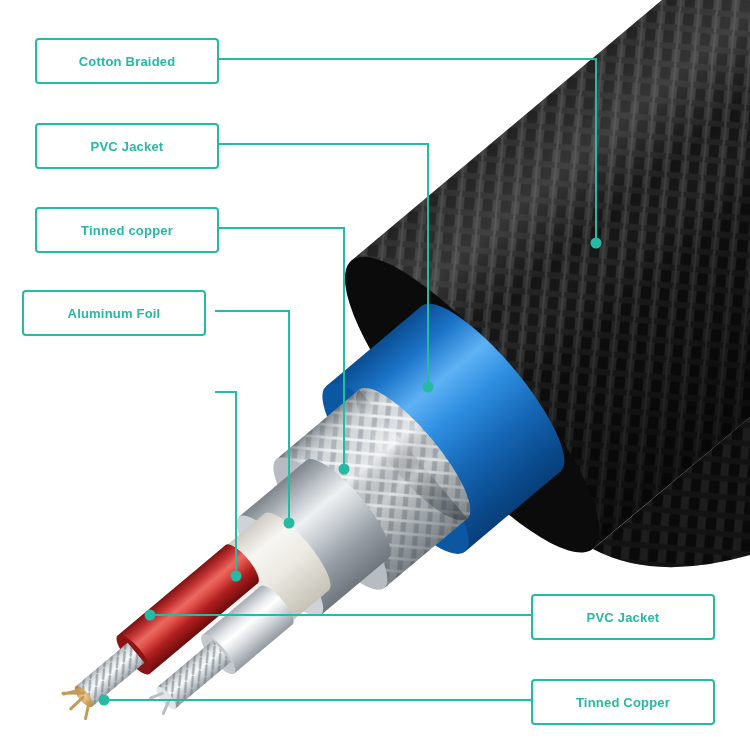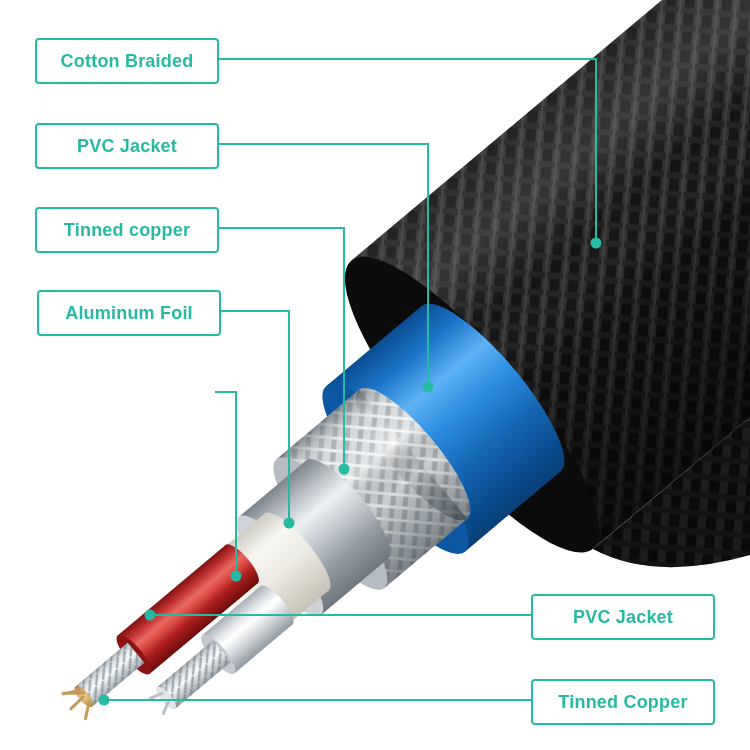--- a/index.html
+++ b/index.html
@@ -12,21 +12,21 @@
   .stage { position: relative; width: 750px; height: 750px; }
   .stage svg { position: absolute; left: 0; top: 0; }
   .label {
     position: absolute;
     display: flex; align-items: center; justify-content: center;
     border: 2px solid var(--accent, #26b9a4);
     border-radius: 4px;
     background: #ffffff;
     color: var(--accent, #26b9a4);
     font-weight: bold;
-    font-size: 18px;
+    font-size: 13px;
     letter-spacing: 0.2px;
   }
   .leader { stroke: var(--accent, #26b9a4); stroke-width: 2; fill: none; }
   .dot    { fill: var(--accent, #26b9a4); }
 </style>
 </head>
 <body>
 
 <div class="stage">
 
@@ -206,21 +206,21 @@
 
   <div class="label" style="left:35px;  top:38px;  width:180px; height:42px;">
     <span>Cotton Braided</span>
   </div>
   <div class="label" style="left:35px;  top:123px; width:180px; height:42px;">
     <span>PVC Jacket</span>
   </div>
   <div class="label" style="left:35px;  top:207px; width:180px; height:42px;">
     <span>Tinned copper</span>
   </div>
-  <div class="label" style="left:37px;  top:290px; width:180px; height:42px;">
+  <div class="label" style="left:22px;  top:290px; width:180px; height:42px;">
     <span>Aluminum Foil</span>
   </div>
   <div class="label" style="left:531px; top:594px; width:180px; height:42px;">
     <span>PVC Jacket</span>
   </div>
   <div class="label" style="left:531px; top:679px; width:180px; height:42px;">
     <span>Tinned Copper</span>
   </div>
 </div>
 

